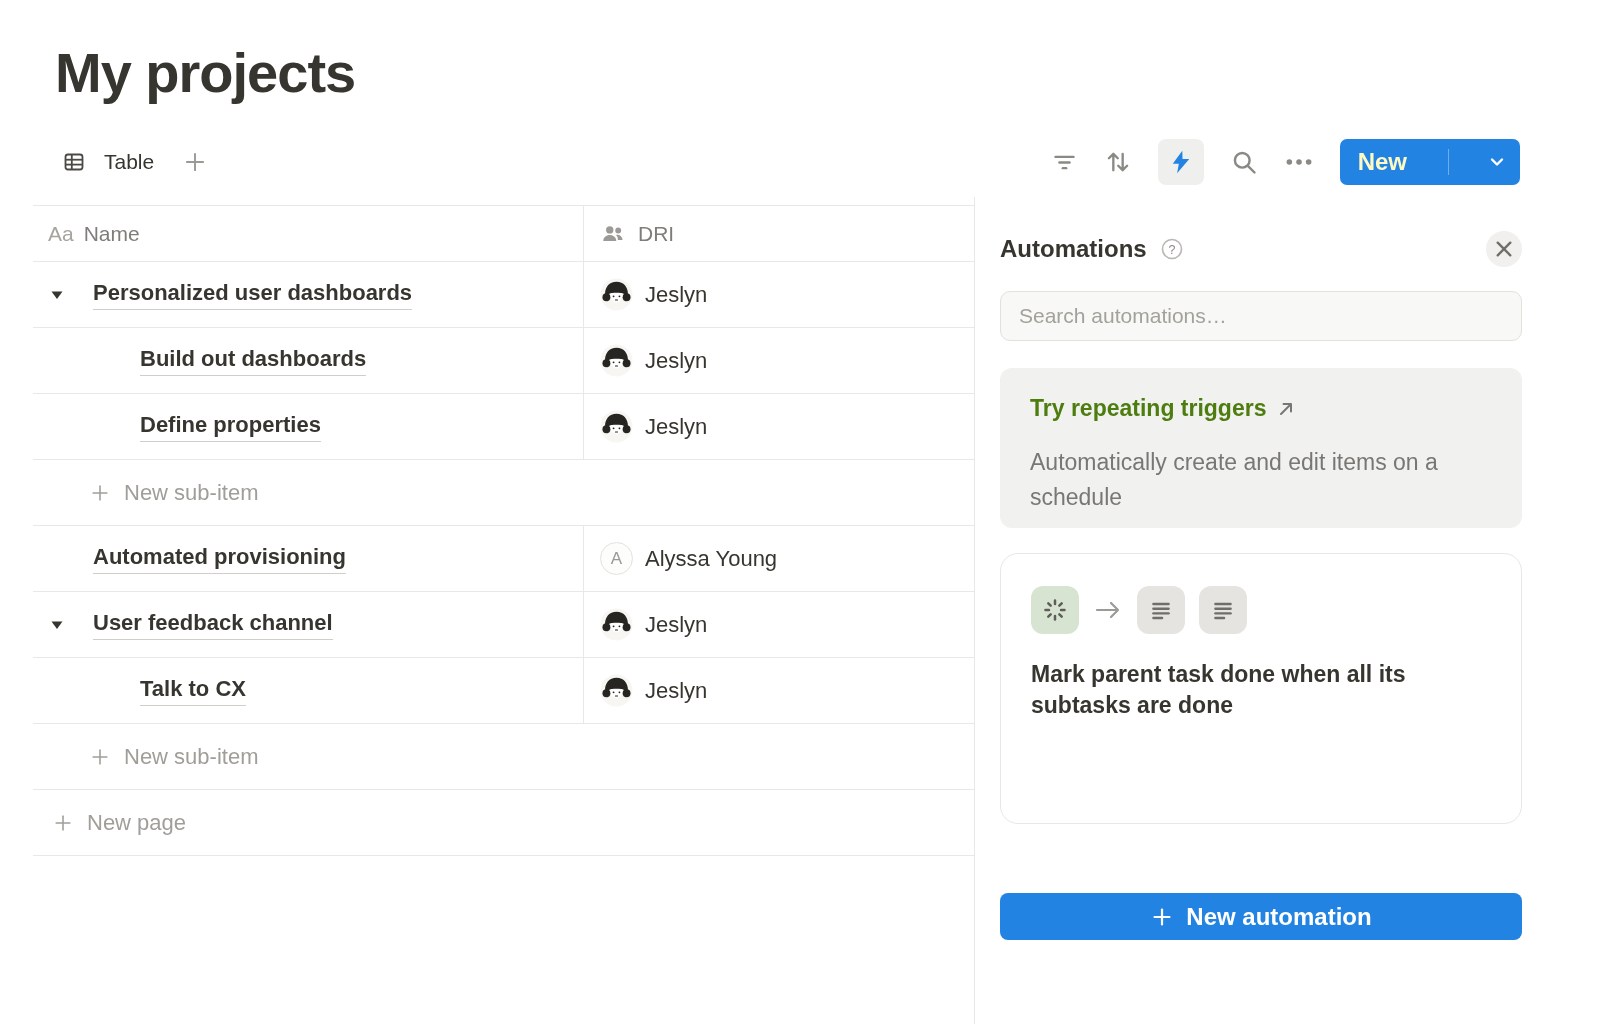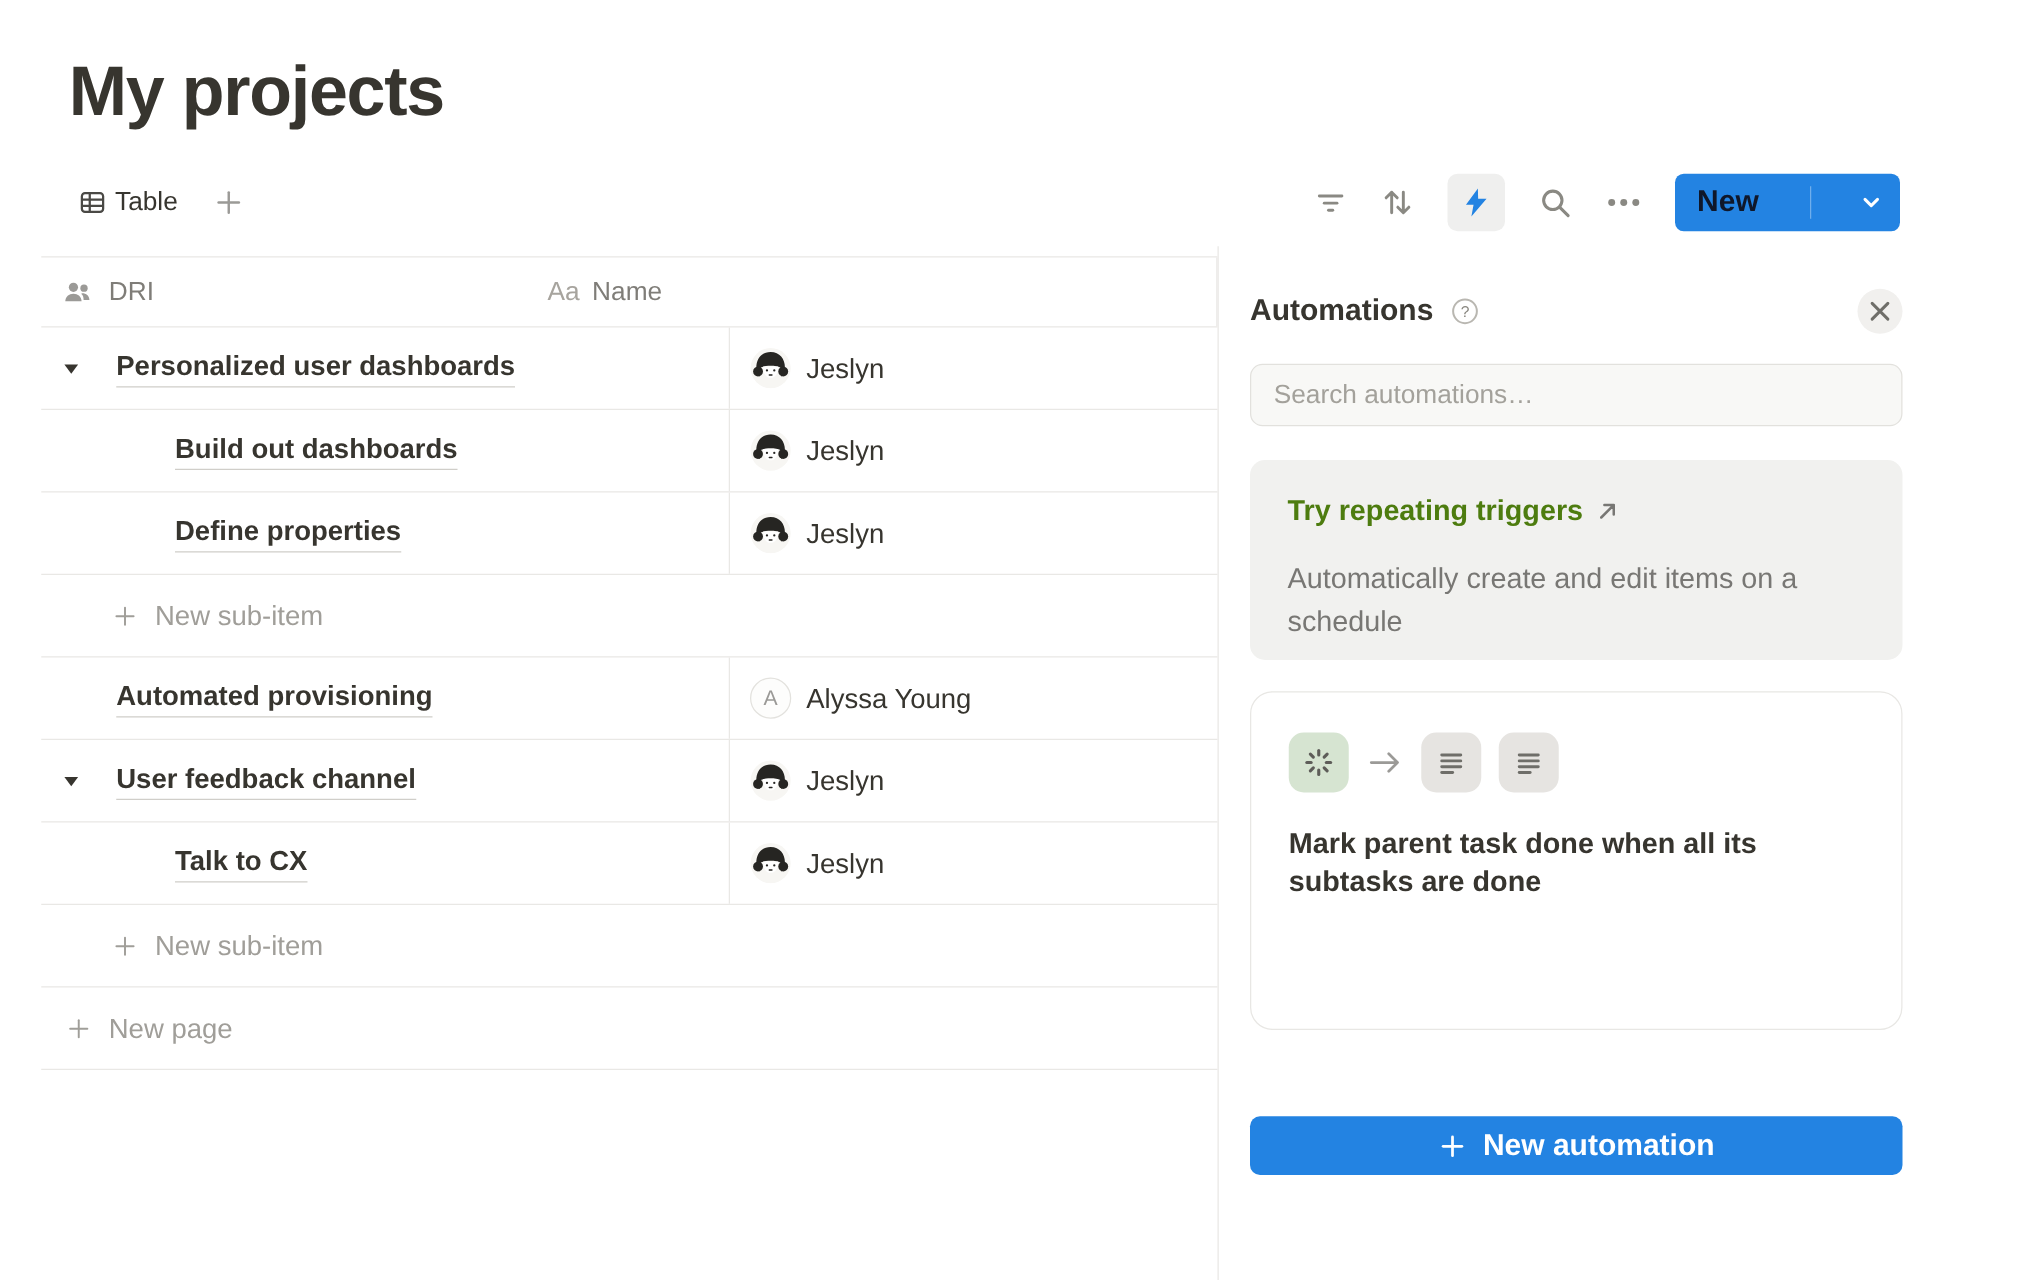--- a/index.html
+++ b/index.html
@@ -8,27 +8,27 @@
   .app { position:relative; width:1622px; height:1024px; }
 
   
   .page-title { position:absolute; left:55px; top:40px; font-size:56px; font-weight:700;
                 letter-spacing:-1px; color:#37352F; }
 
   
   .toolbar { position:absolute; left:62px; top:138px; width:1458px; height:48px;
              display:flex; align-items:center; justify-content:space-between; }
   .toolbar-left { display:flex; align-items:center; gap:28px; }
-  .view-tab { display:flex; align-items:center; gap:6px; font-size:21px; font-weight:500;
+  .view-tab { display:flex; align-items:center; gap:18px; font-size:21px; font-weight:500;
               color:#37352F; cursor:pointer; }
   .icon-btn { display:flex; align-items:center; justify-content:center; background:none;
               border:none; cursor:pointer; padding:0; }
   .toolbar-right { display:flex; align-items:center; gap:26px; }
   .bolt-btn { width:46px; height:46px; border-radius:8px; background:#EFEFEE; }
-  .new-btn { display:flex; align-items:center; height:46px; background:#2383E2; color:#0f172a;
+  .new-btn { display:flex; align-items:center; height:46px; background:#2383E2; color:#fef9c3;
              border:none; border-radius:7px; padding:0 14px 0 18px; font-size:24px;
              font-weight:600; cursor:pointer; font-family:inherit;gap:28px; }
   .nb-divider { width:1px; height:26px; background:rgba(255,255,255,.35); margin:0 11px 0 13px; }
 
   
   .table { position:absolute; left:33px; top:205px; width:941px; border-top:1px solid #E9E8E5; }
   .trow { display:flex; border-bottom:1px solid #E9E8E5; height:66px; }
   .trow.header { height:56px; }
   .cell { display:flex; align-items:center; }
   .name-col { width:551px; border-right:1px solid #E9E8E5; position:relative; }
@@ -157,32 +157,32 @@
         <svg width="18" height="18" viewBox="0 0 18 18" fill="none" stroke="#fff" stroke-width="2.4" stroke-linecap="round" stroke-linejoin="round">
           <path d="M4 6.5 L9 11.5 L14 6.5"></path>
         </svg>
       </button>
     </div>
   </div>
 
   <div class="table">
 
     <div class="trow header">
+      <div class="cell name-col hdr-cell">
+        <span class="aa-glyph">Aa</span>
+        <span class="hdr-label">Name</span>
+      </div>
       <div class="cell dri-col">
         <svg width="26" height="26" viewBox="0 0 24 24" fill="#9B9A97">
           <circle cx="9" cy="8.2" r="3.4"></circle>
             <path d="M3 18.5 c0-3.4 2.7-5.6 6-5.6 s6 2.2 6 5.6 z"></path>
           <circle cx="16.8" cy="8.8" r="2.7"></circle>
             <path d="M15.5 12.6 c2.9 0 5.3 1.9 5.3 5 l-4.3 0 c0-2-0.3-3.6-1.8-4.7 z"></path>
         </svg>
         <span class="hdr-label">DRI</span>
-      </div>
-      <div class="cell name-col hdr-cell">
-        <span class="aa-glyph">Aa</span>
-        <span class="hdr-label">Name</span>
       </div>
     </div>
 
     <div class="trow">
       <div class="cell name-col lvl0">
         <span class="toggle">
           <svg width="16" height="16" viewBox="0 0 16 16" fill="#37352F">
               <polygon points="2.5,4.5 13.5,4.5 8,12"></polygon>
             </svg>
         </span>

